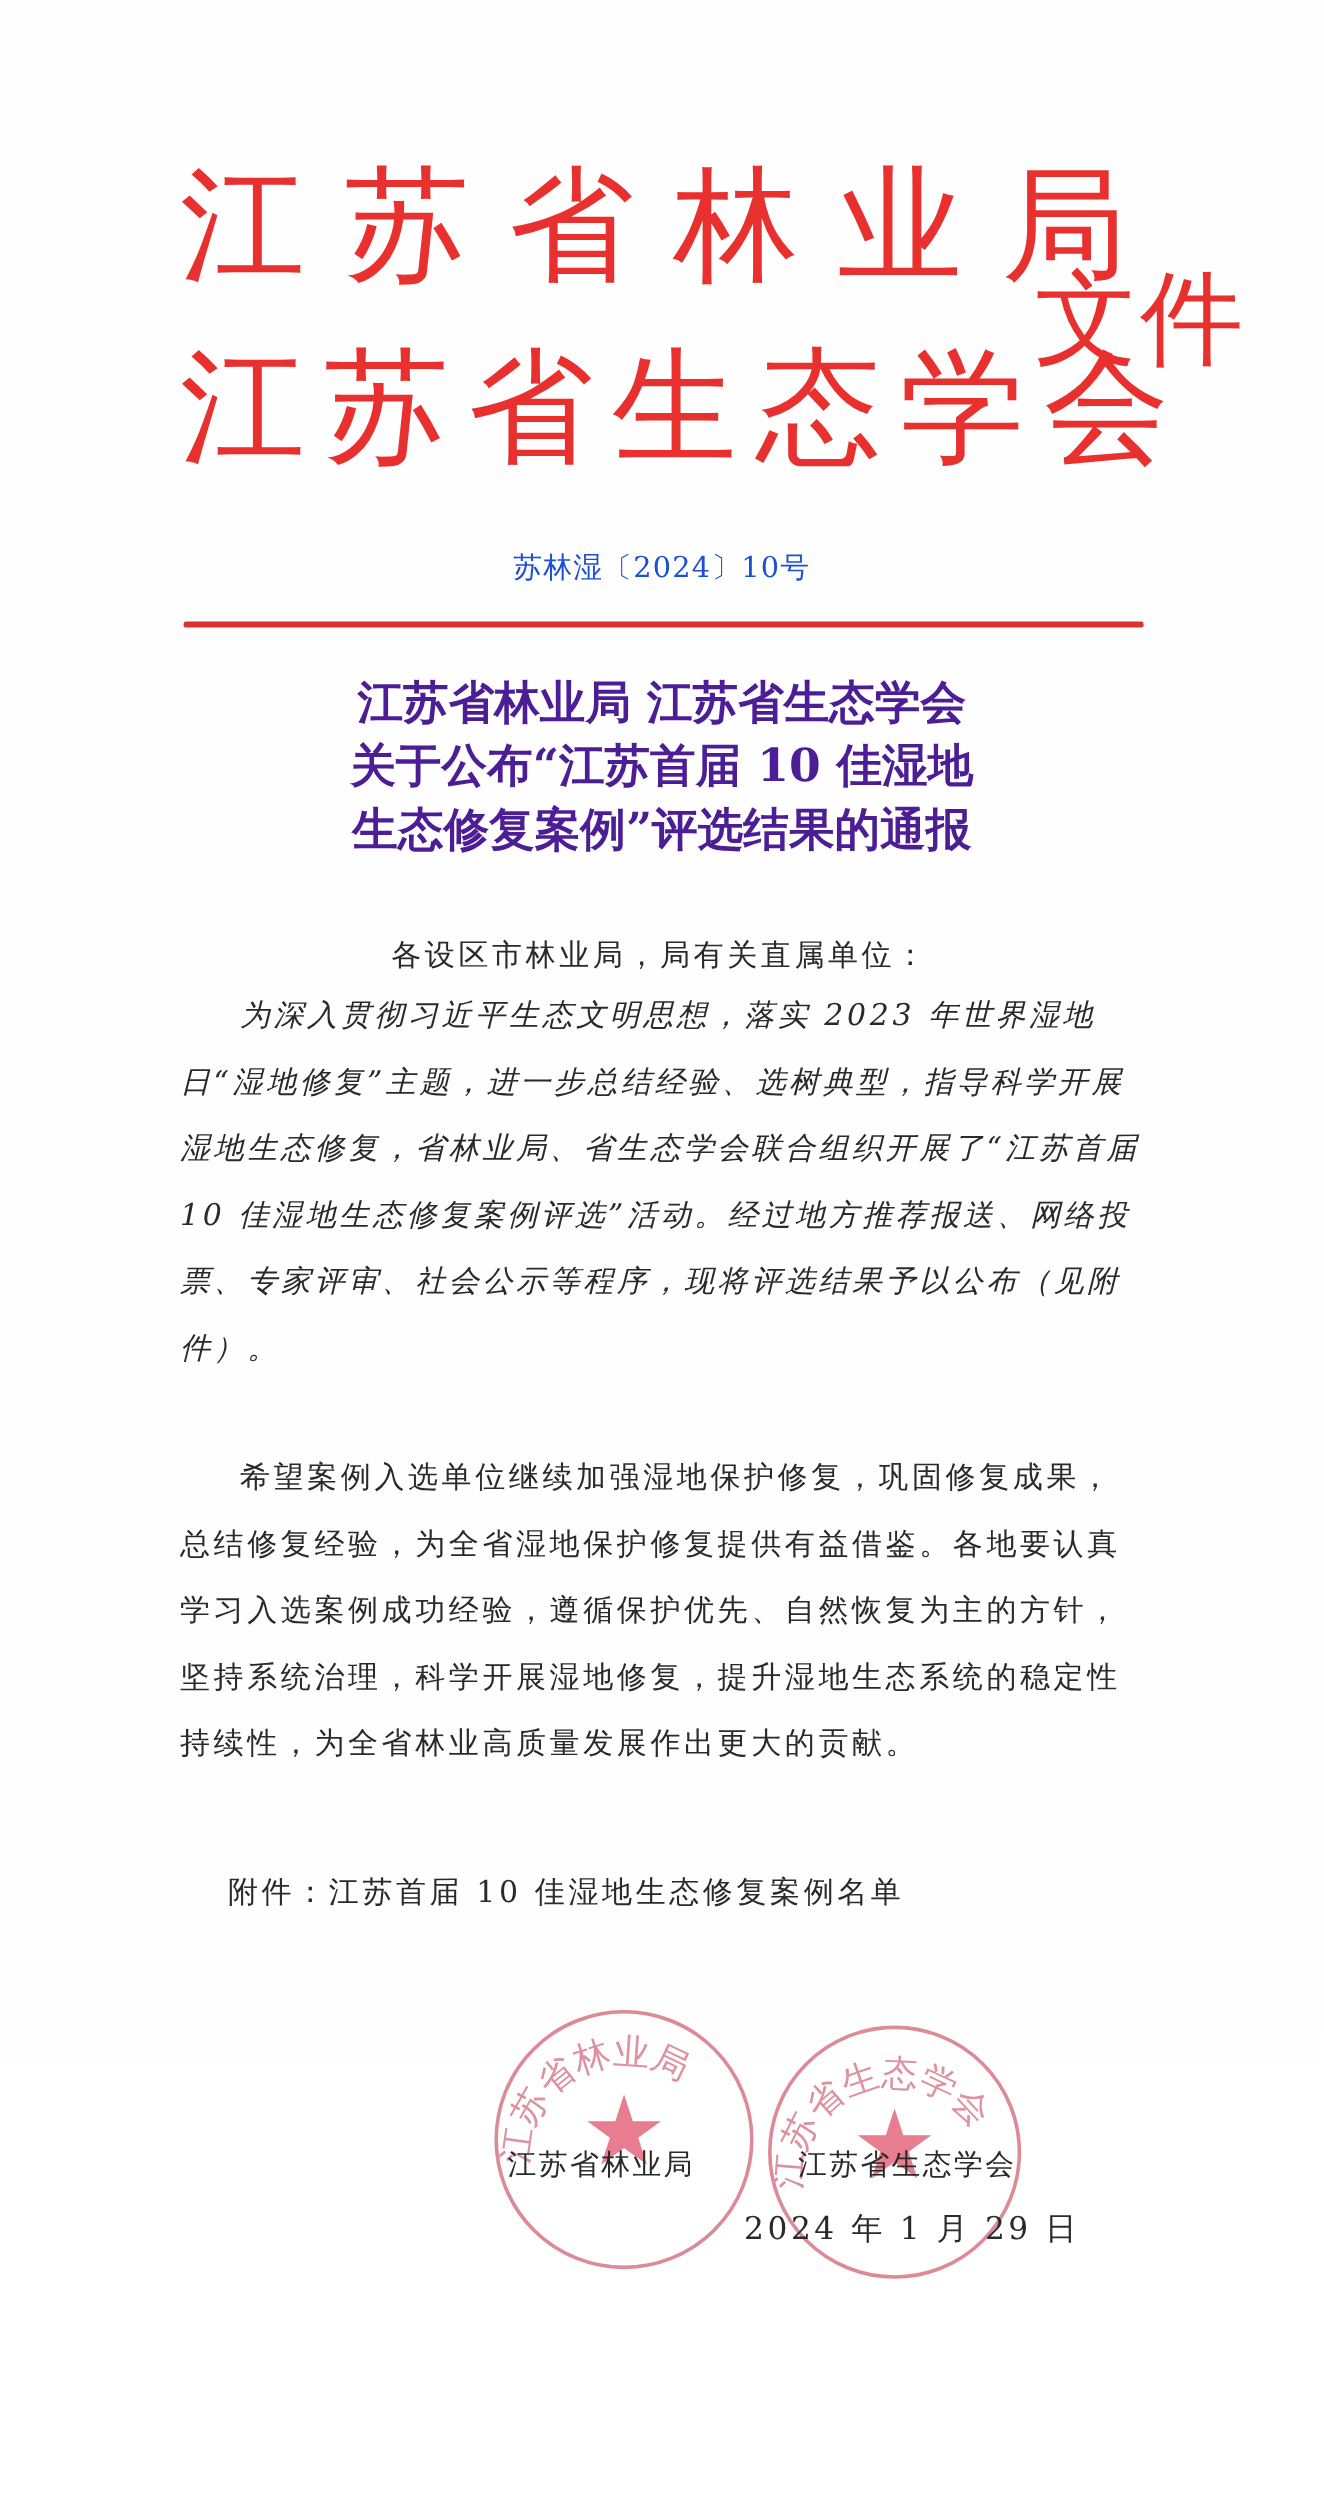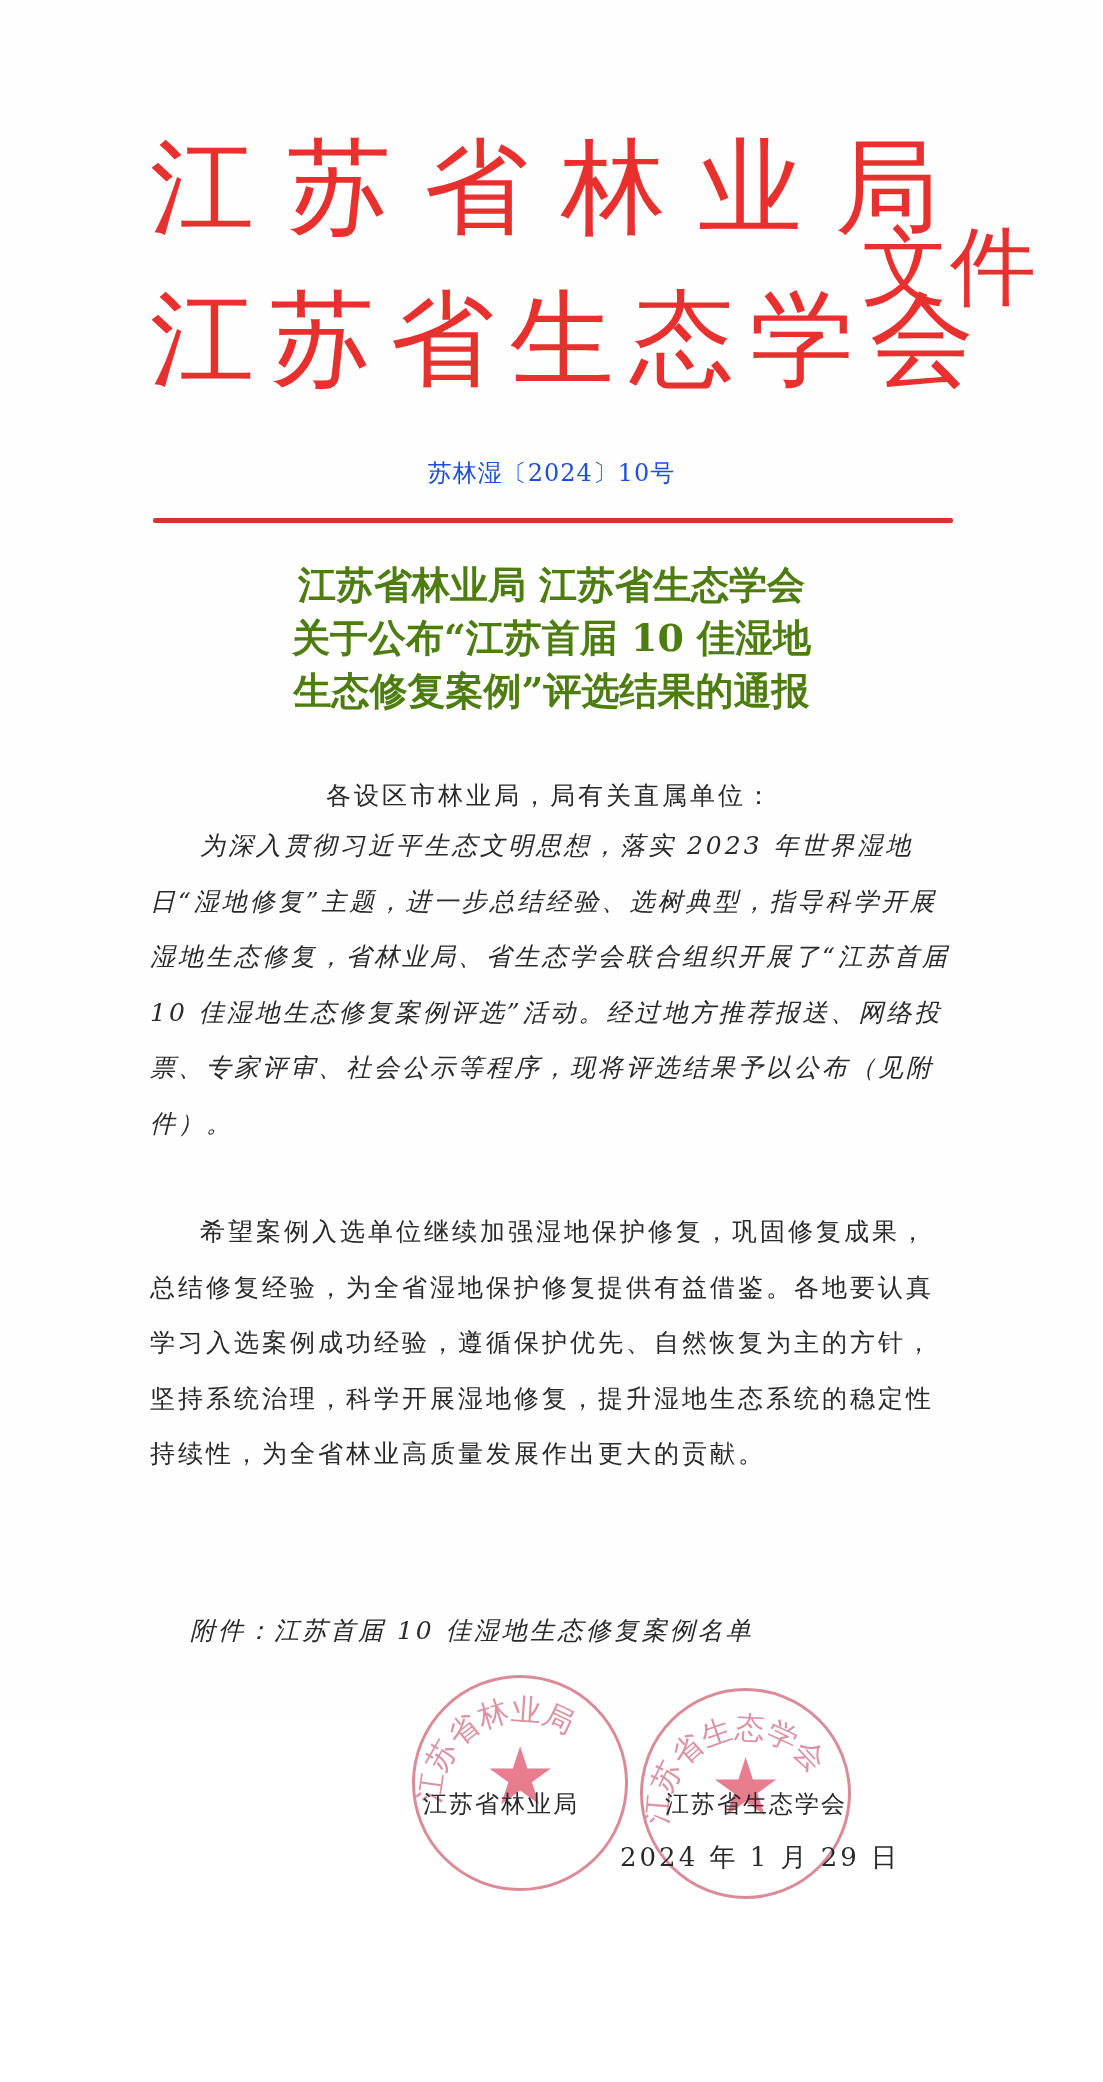--- a/index.html
+++ b/index.html
@@ -73,39 +73,39 @@
     }
     .title {
       position: absolute;
       left: 0;
       width: 1103px;
       top: 558px;
       text-align: center;
       font-size: 38px;
       line-height: 53px;
       font-weight: bold;
-      color: #4d7c0f;
+      color: #4c1d95;
     }
     .title div { white-space: nowrap; }
     .body-text {
       position: absolute;
       left: 150px;
       width: 800px;
       font-size: 25px;
       color: #2a2a2a;
       letter-spacing: 3px;
     }
     .salutation { top: 778px; line-height: 36px; text-align: center; }
     .para {
       line-height: 55.5px;
       text-indent: 50px;
     }
     .para1 { top: 818px; font-style: italic; }
     .para2 { top: 1204px; font-family: Liberation Serif, serif; }
-    .attachment { top: 1613px; left: 190px; line-height: 36px; font-style: italic; }
+    .attachment { top: 1559px; left: 190px; line-height: 36px; }
 
     
     .seal {
       position: absolute;
       border: 3px solid #d97e8c;
       border-radius: 50%;
       opacity: 0.9;
     }
     .seal1 { left: 412px; top: 1675px; width: 210px; height: 210px; }
     .seal2 { left: 640px; top: 1688px; width: 205px; height: 205px; }

